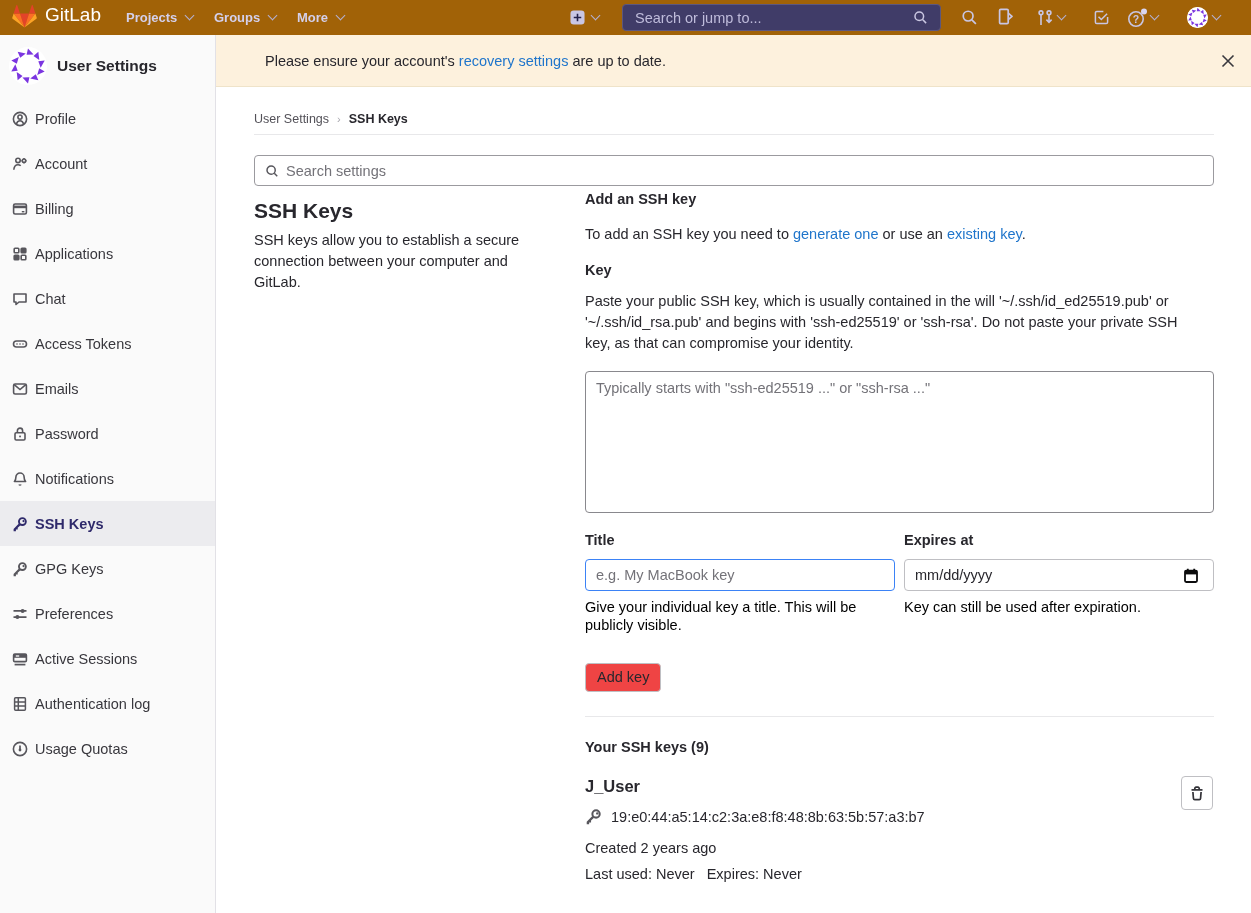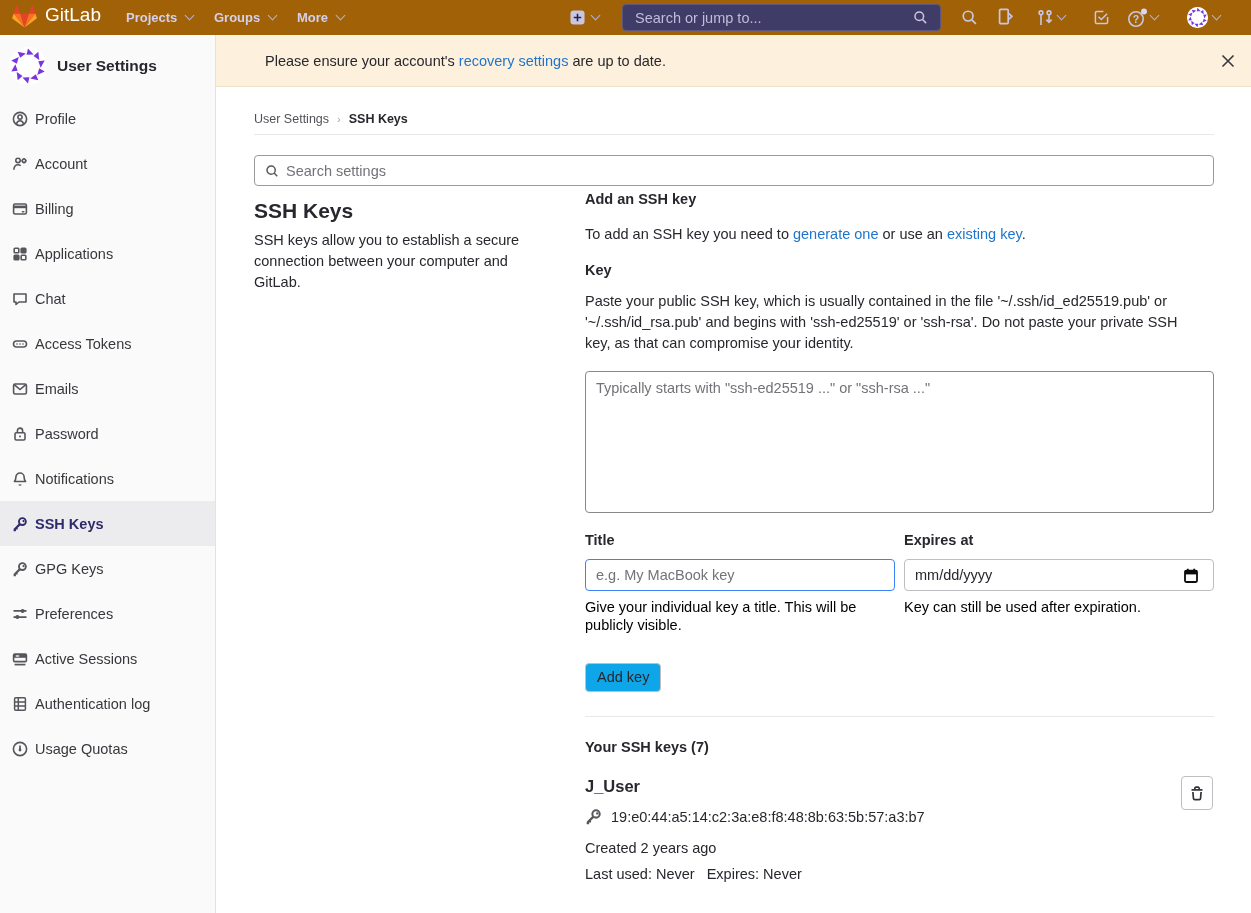--- a/index.html
+++ b/index.html
@@ -56,21 +56,21 @@
 .para { margin-top:10px; max-width:612px; }
 textarea.keyarea { display:block; width:100%; height:142px; margin-top:17px; border:1px solid #89888d; border-radius:4px; resize:none; padding:8px 10px; font-family:"Liberation Sans",sans-serif; font-size:14.5px; }
 textarea.keyarea::placeholder { color:#737278; }
 .two-col { display:flex; margin-top:17px; }
 .fcol1 { width:310px; margin-right:9px; flex:none; }
 .fcol2 { flex:1; }
 .finput { display:block; width:100%; height:32px; border:1px solid #3b82f6; border-radius:4px; margin-top:8px; font-size:14.5px; padding:0 10px; color:#555; font-family:"Liberation Sans",sans-serif; }
 .finput::placeholder { color:#737278; }
 .finput2 { border:1px solid #bfbfc3; color:#28272d; display:flex; align-items:center; width:100%; height:32px; border-radius:4px; margin-top:8px; font-size:14.5px; padding:0 10px; }
 .fhelp { margin-top:7px; line-height:18px; color:#000000; }
-.btn { display:inline-block; margin-top:29px; height:29px; line-height:27px; padding:0 11px; background:#0ea5e9; border:1px solid #bfbfc3; border-radius:4px; font-size:14.5px; color:#28272d; }
+.btn { display:inline-block; margin-top:29px; height:29px; line-height:27px; padding:0 11px; background:#ef4444; border:1px solid #bfbfc3; border-radius:4px; font-size:14.5px; color:#28272d; }
 .hr2 { border:0; border-top:1px solid #e8e8ea; margin-top:24px; }
 .yourkeys { margin-top:20px; font-weight:bold; line-height:21px; }
 .keyentry { margin-top:19px; position:relative; }
 .keyentry h2 { font-size:16.5px; font-weight:bold; }
 .fprow { display:flex; align-items:center; margin-top:10px; height:21px; }
 .fprow svg { margin-right:9px; }
 .meta1 { margin-top:11px; line-height:21px; }
 .meta2 { margin-top:5px; line-height:21px; }
 .delbtn { position:absolute; right:1px; top:-1px; width:32px; height:34px; background:#fff; border:1px solid #bfbfc3; border-radius:4px; display:flex; align-items:center; justify-content:center; }
 </style>
@@ -295,21 +295,21 @@
     </div>
     <div class="row">
       <div class="col-left">
         <h1>SSH Keys</h1>
         <p>SSH keys allow you to establish a secure connection between your computer and GitLab.</p>
       </div>
       <div class="col-right">
         <div class="lbl">Add an SSH key</div>
         <div class="formtext text1">To add an SSH key you need to <a href="#">generate one</a> or use an <a href="#">existing key</a>.</div>
         <div class="lbl keylbl">Key</div>
-        <div class="formtext para">Paste your public SSH key, which is usually contained in the file '~/.ssh/id_ed25519.pub' or '~/.ssh/id_rsa.pub' and begins with 'ssh-ed25519' or 'ssh-rsa'. Do not paste your private SSH key, as that can compromise your identity.</div>
+        <div class="formtext para">Paste your public SSH key, which is usually contained in the will '~/.ssh/id_ed25519.pub' or '~/.ssh/id_rsa.pub' and begins with 'ssh-ed25519' or 'ssh-rsa'. Do not paste your private SSH key, as that can compromise your identity.</div>
         <textarea class="keyarea" placeholder="Typically starts with &quot;ssh-ed25519 ...&quot; or &quot;ssh-rsa ...&quot;" style=""></textarea>
         <div class="two-col">
           <div class="fcol1">
             <div class="lbl">Title</div>
             <input class="finput" placeholder="e.g. My MacBook key" style="">
             <div class="fhelp">Give your individual key a title. This will be publicly visible.</div>
             <span class="btn">Add key</span>
           </div>
           <div class="fcol2">
             <div class="lbl">Expires at</div>
@@ -318,21 +318,21 @@
               <svg width="14" height="15" viewBox="0 0 14 15" style="margin-right:5px;">
                   <rect x="1" y="2.6" width="12" height="11.4" rx="1.2" fill="none" stroke="#0c0c0d" stroke-width="1.8"></rect>
                   <rect x="1" y="2.6" width="12" height="3.8" fill="#0c0c0d"></rect>
                   <path d="M3.8 0.7 v2 M10.2 0.7 v2" stroke="#0c0c0d" stroke-width="1.8" fill="none"></path>
                 </svg>
             </div>
             <div class="fhelp">Key can still be used after expiration.</div>
           </div>
         </div>
         <hr class="hr2">
-        <div class="yourkeys">Your SSH keys (7)</div>
+        <div class="yourkeys">Your SSH keys (9)</div>
         <div class="keyentry">
           <h2>J_User</h2>
           <div class="fprow">
             <svg width="17" height="17" viewBox="0 0 16 16">
                 <path fill="#57565c" fill-rule="evenodd" d="M10.4 1.2a4.4 4.4 0 1 0 0 8.8 4.4 4.4 0 0 0 0-8.8zm0 1.9a2.5 2.5 0 1 1 0 5 2.5 2.5 0 0 1 0-5z"></path>
                 <circle cx="11.5" cy="5.1" r="1.1" fill="#57565c"></circle>
                 <path fill="#57565c" d="M6.9 7.6 L1.6 12.9 1.6 15.2 3.9 15.2 3.9 13.6 5.7 13.6 5.7 11.8 8.5 9.2z"></path>
               </svg>
             <span>19:e0:44:a5:14:c2:3a:e8:f8:48:8b:63:5b:57:a3:b7</span>
           </div>

